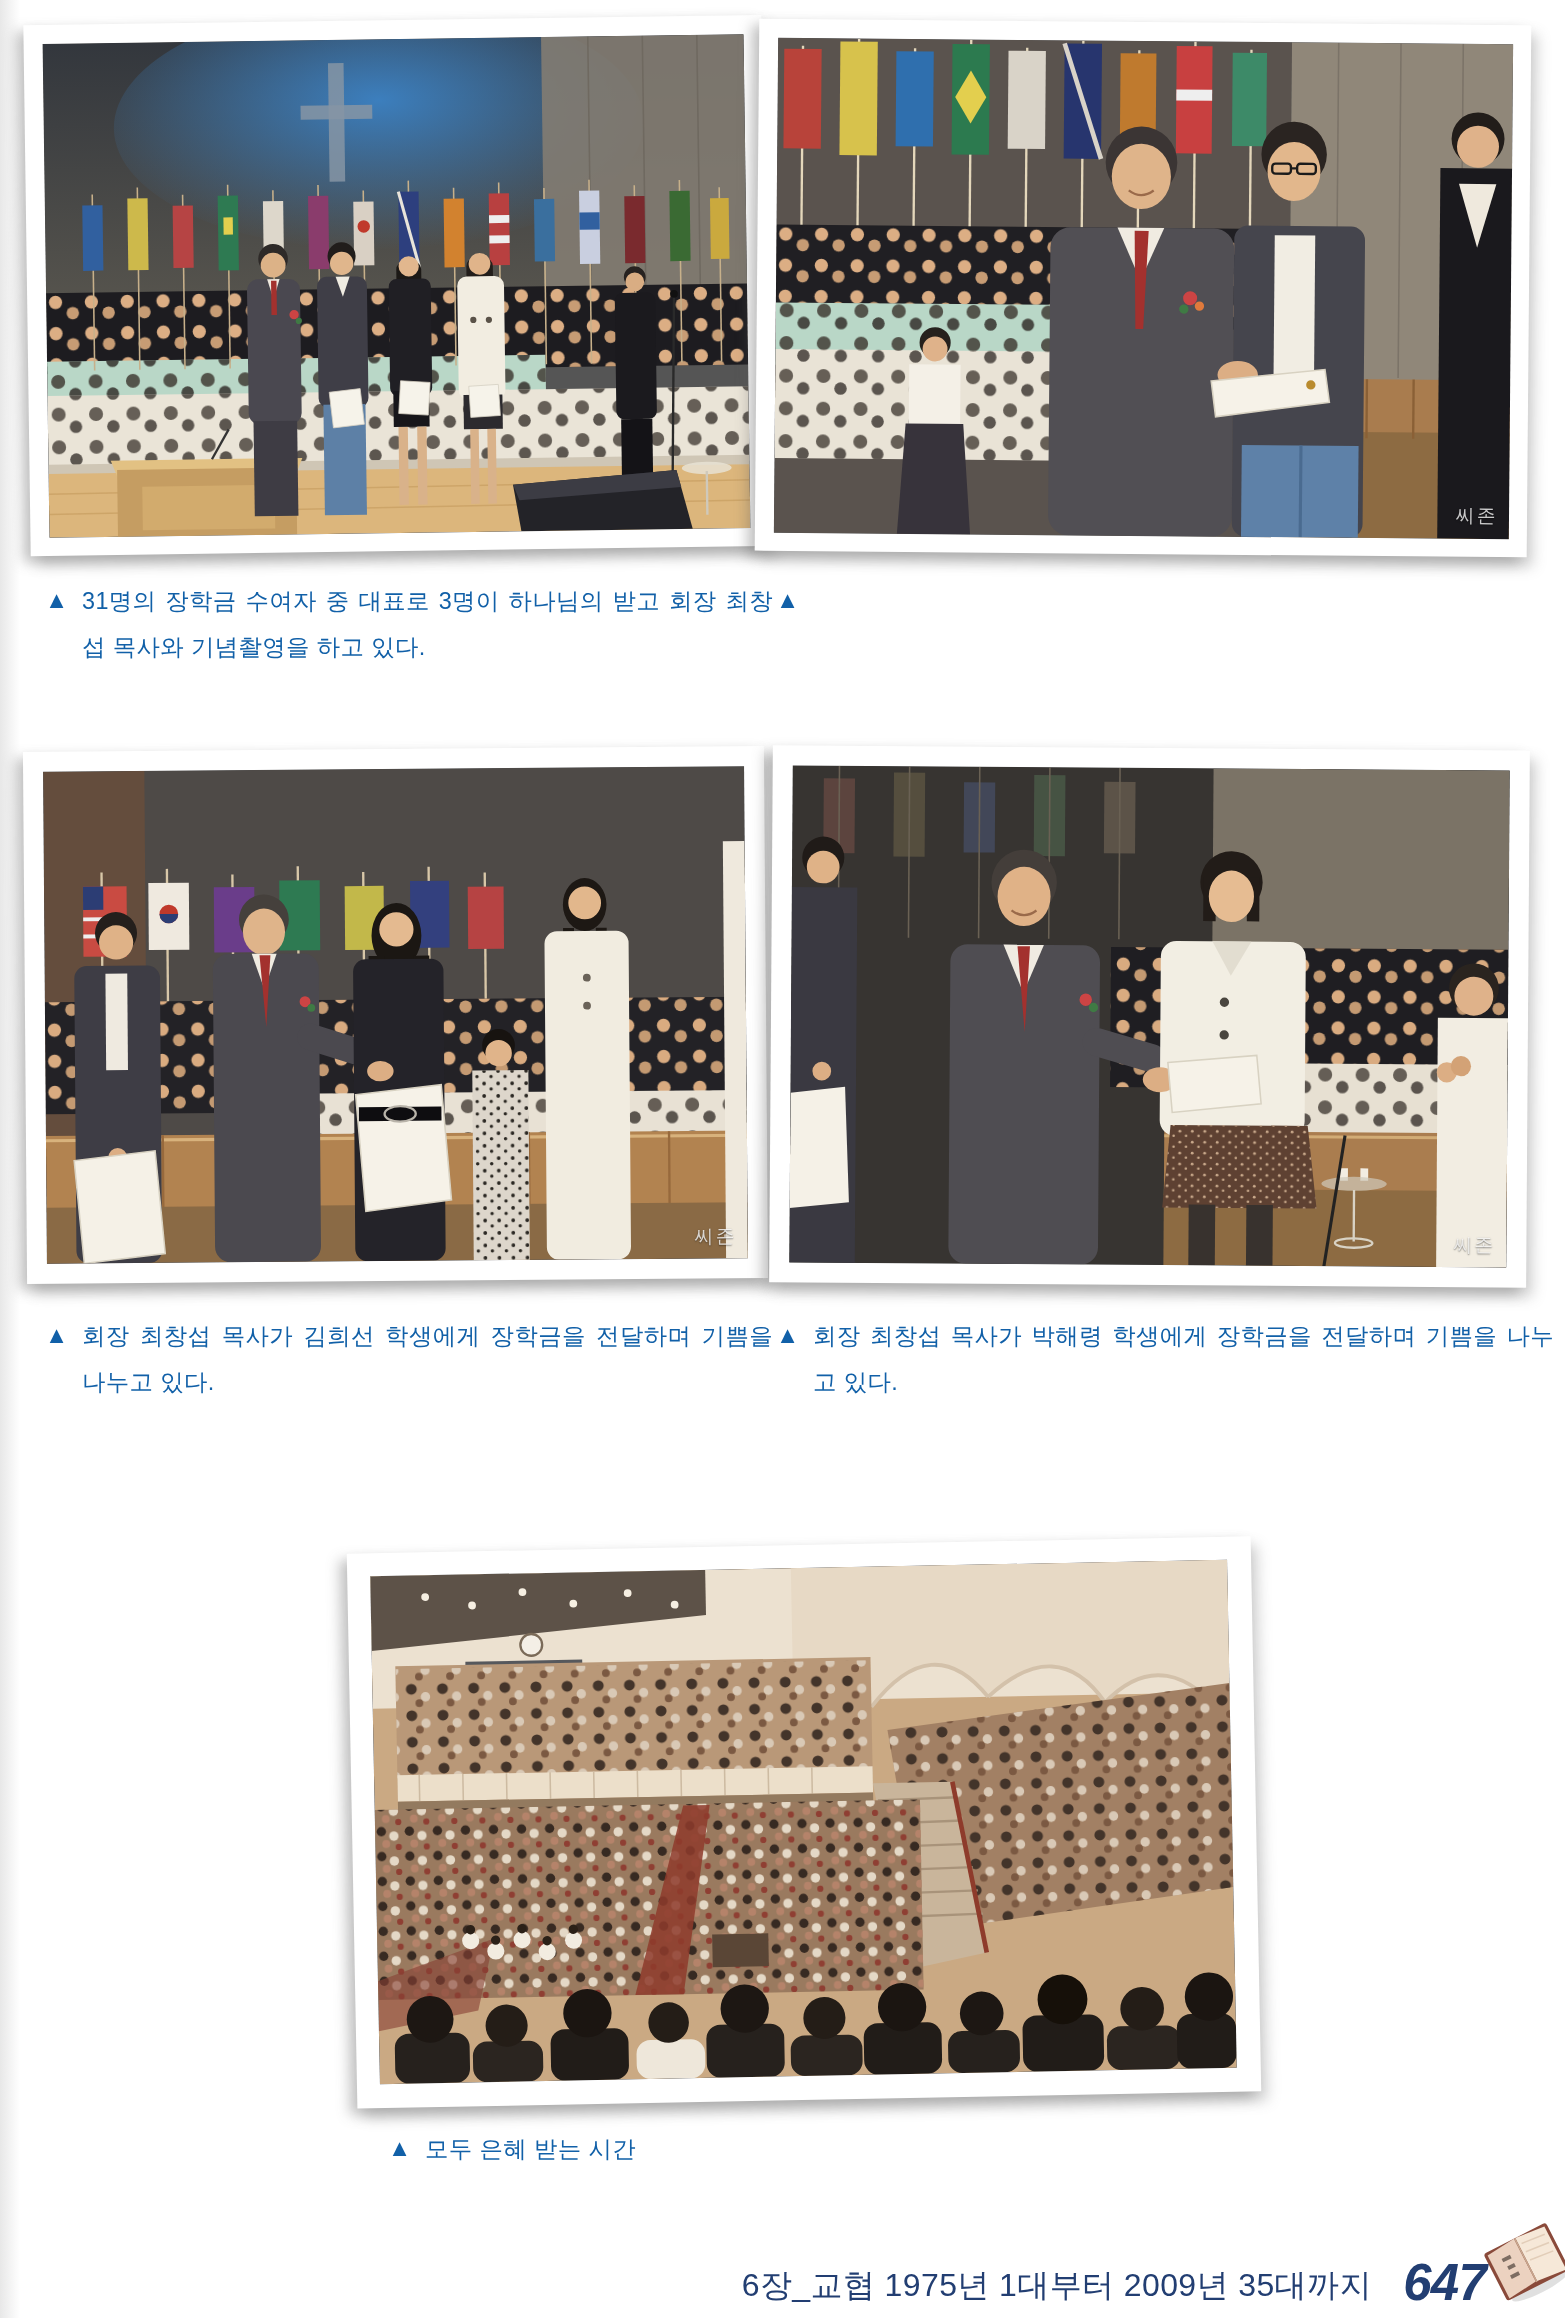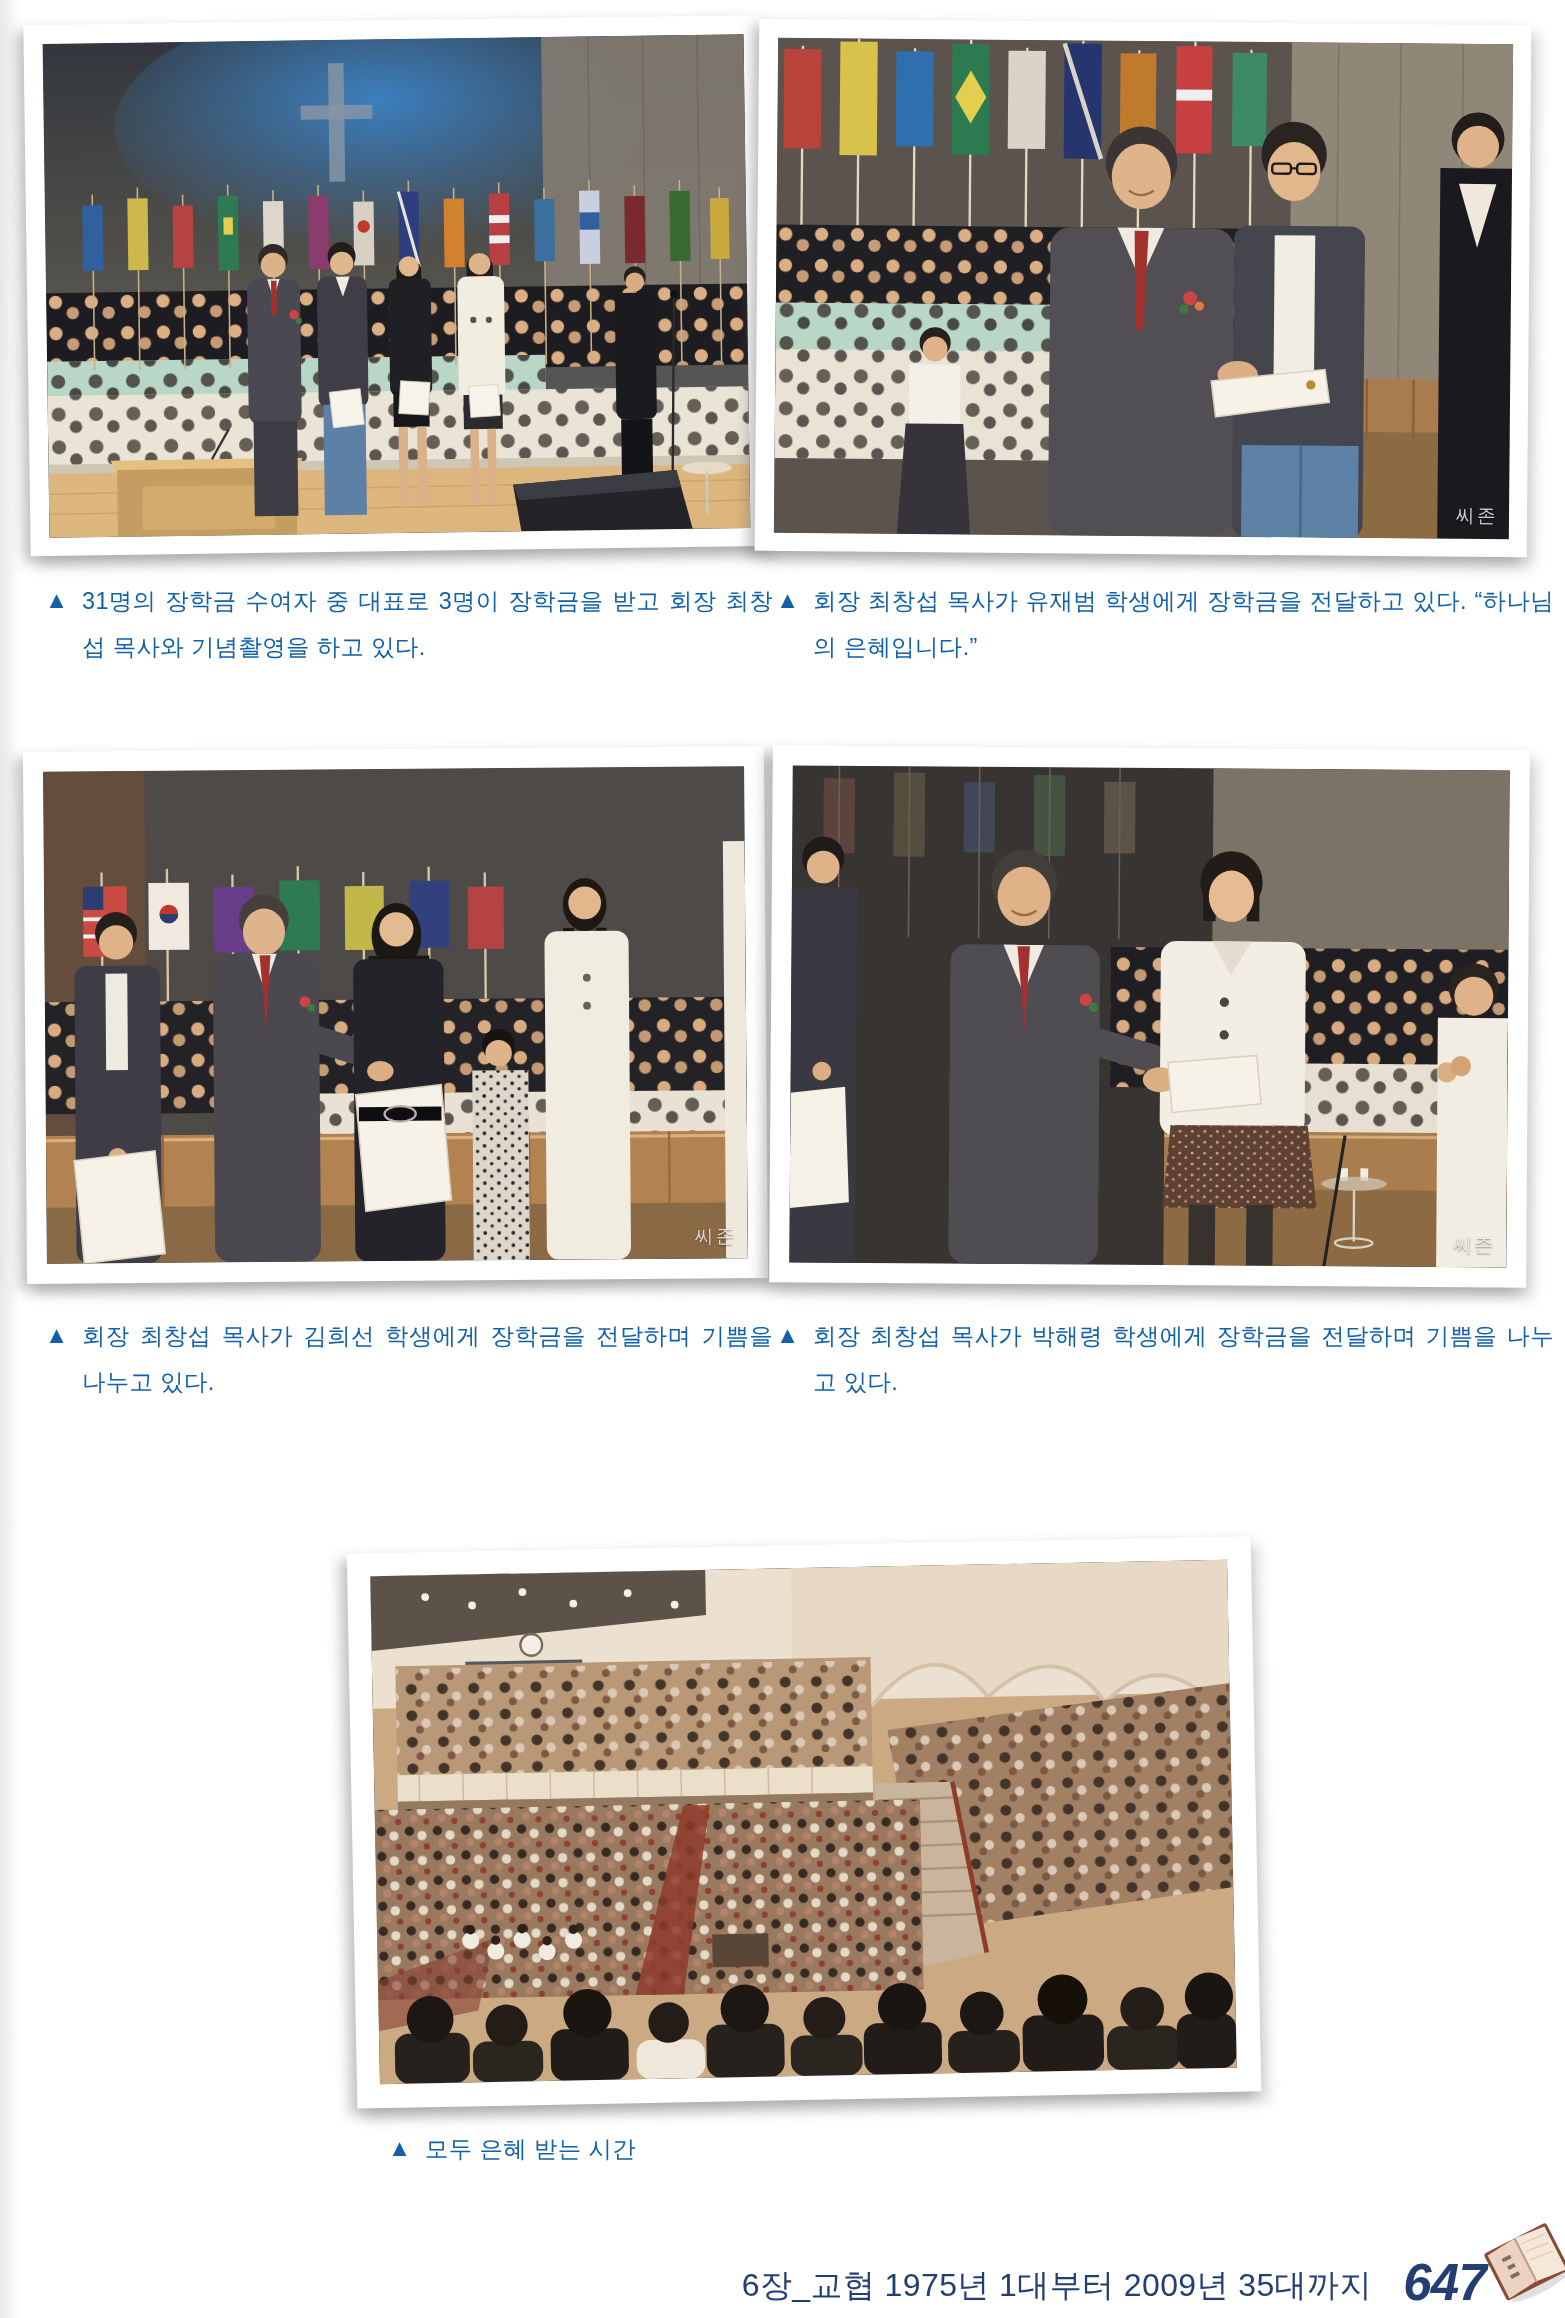--- a/index.html
+++ b/index.html
@@ -265,26 +265,25 @@
         <ellipse cx="594" cy="428" rx="26" ry="18" fill="#dcae84"></ellipse>
         <polygon points="560,436 706,420 712,462 566,482" fill="#f6f2e8" stroke="#d8d2c2" stroke-width="2"></polygon>
         <circle cx="688" cy="440" r="6" fill="#b98b2e"></circle>
       </svg>
       <span class="wm">씨존</span>
     </div>
   </figure>
 
   <p class="caption" id="cap1">
     <span class="marker">▲</span>
-    <span>31명의 장학금 수여자 중 대표로 3명이 장학금을 받고 회장 최창섭 목사와 기념촬영을 하고 있다.</span>
+    <span>31명의 장학금 수여자 중 대표로 3명이 하나님의 받고 회장 최창섭 목사와 기념촬영을 하고 있다.</span>
   </p>
 
   <p class="caption" id="cap2">
     <span class="marker">▲</span>
-    <span>회장 최창섭 목사가 유재범 학생에게 장학금을 전달하고 있다. “하나님의 은혜입니다.”</span>
   </p>
 
   <figure class="polaroid" id="photo3" style="margin:0;">
     <div class="ph">
       <svg viewBox="0 0 900 632" preserveAspectRatio="none">
         <defs>
           <pattern id="c-sk" width="46" height="40" patternUnits="userSpaceOnUse">
             <circle cx="12" cy="12" r="8.5" fill="#d9ab80"></circle>
               <circle cx="34" cy="26" r="8" fill="#c49a72"></circle>
           </pattern>

